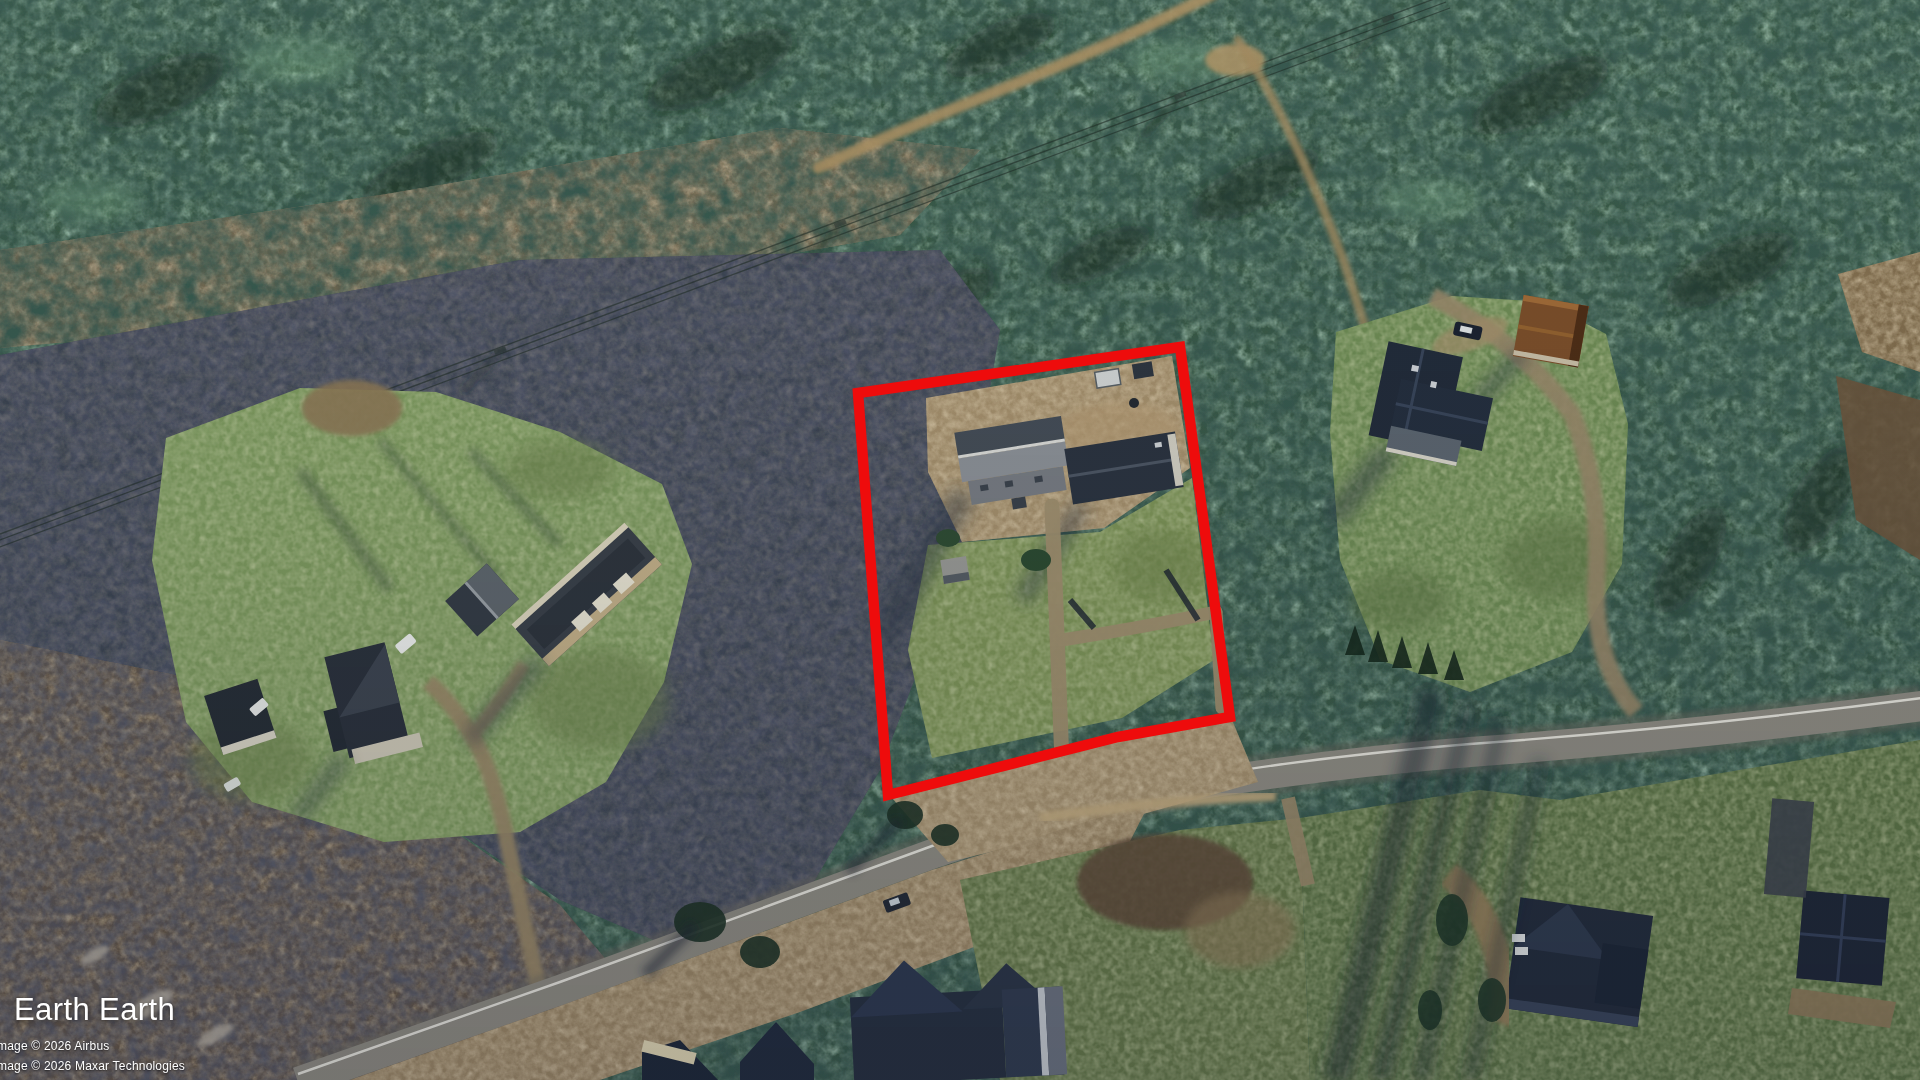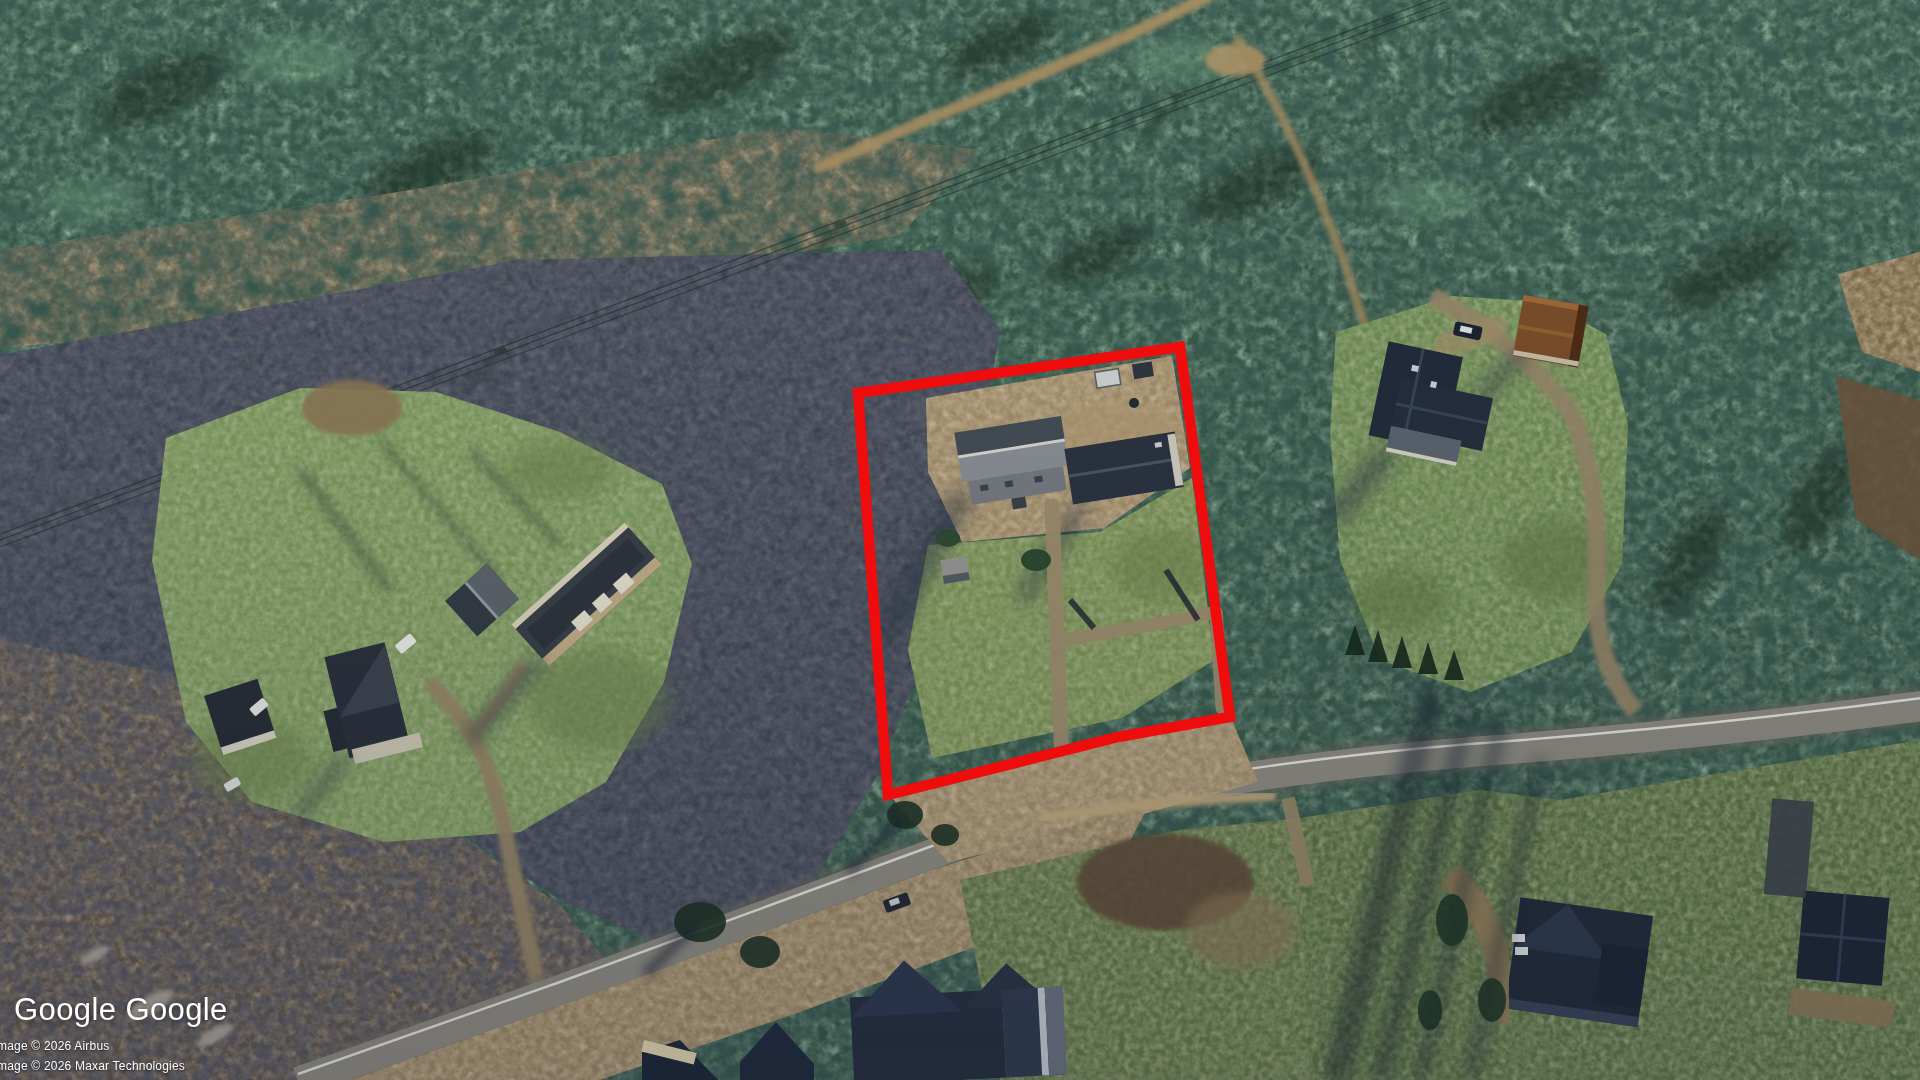--- a/index.html
+++ b/index.html
@@ -398,20 +398,20 @@
     <ellipse cx="1452" cy="920" rx="16" ry="26"></ellipse>
     <ellipse cx="1492" cy="1000" rx="14" ry="22"></ellipse>
     <ellipse cx="1430" cy="1010" rx="12" ry="20"></ellipse>
   </g>
 
   <rect x="0" y="0" width="1920" height="1080" fill="url(#dusk)"></rect>
 
   <polygon fill="none" stroke-linejoin="miter" stroke-miterlimit="4" points="858,393 1180,347 1230,717 1118,737 888,795" stroke="#ee0c0c" stroke-width="10.5"></polygon>
 </svg>
 
-<div class="ge-logo">Google Google</div>
+<div class="ge-logo">Earth Earth</div>
 
 <div class="ge-attr">
   <div>mage © 2026 Airbus</div>
   <div>mage © 2026 Maxar Technologies</div>
 </div>
 
 </div>
 
 </body></html>

